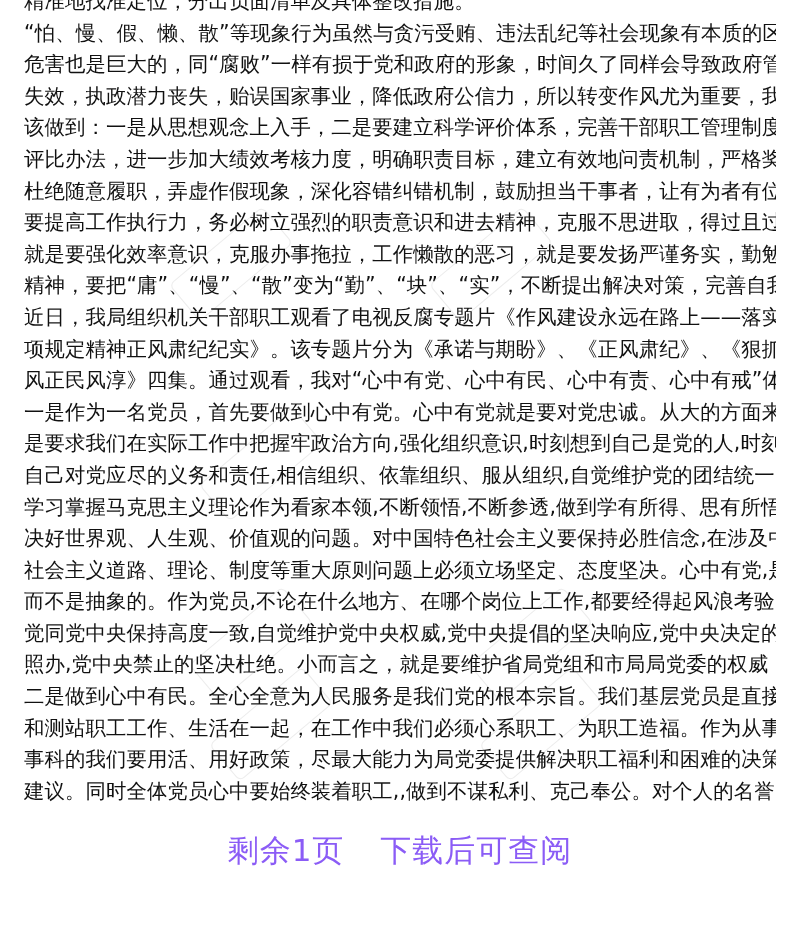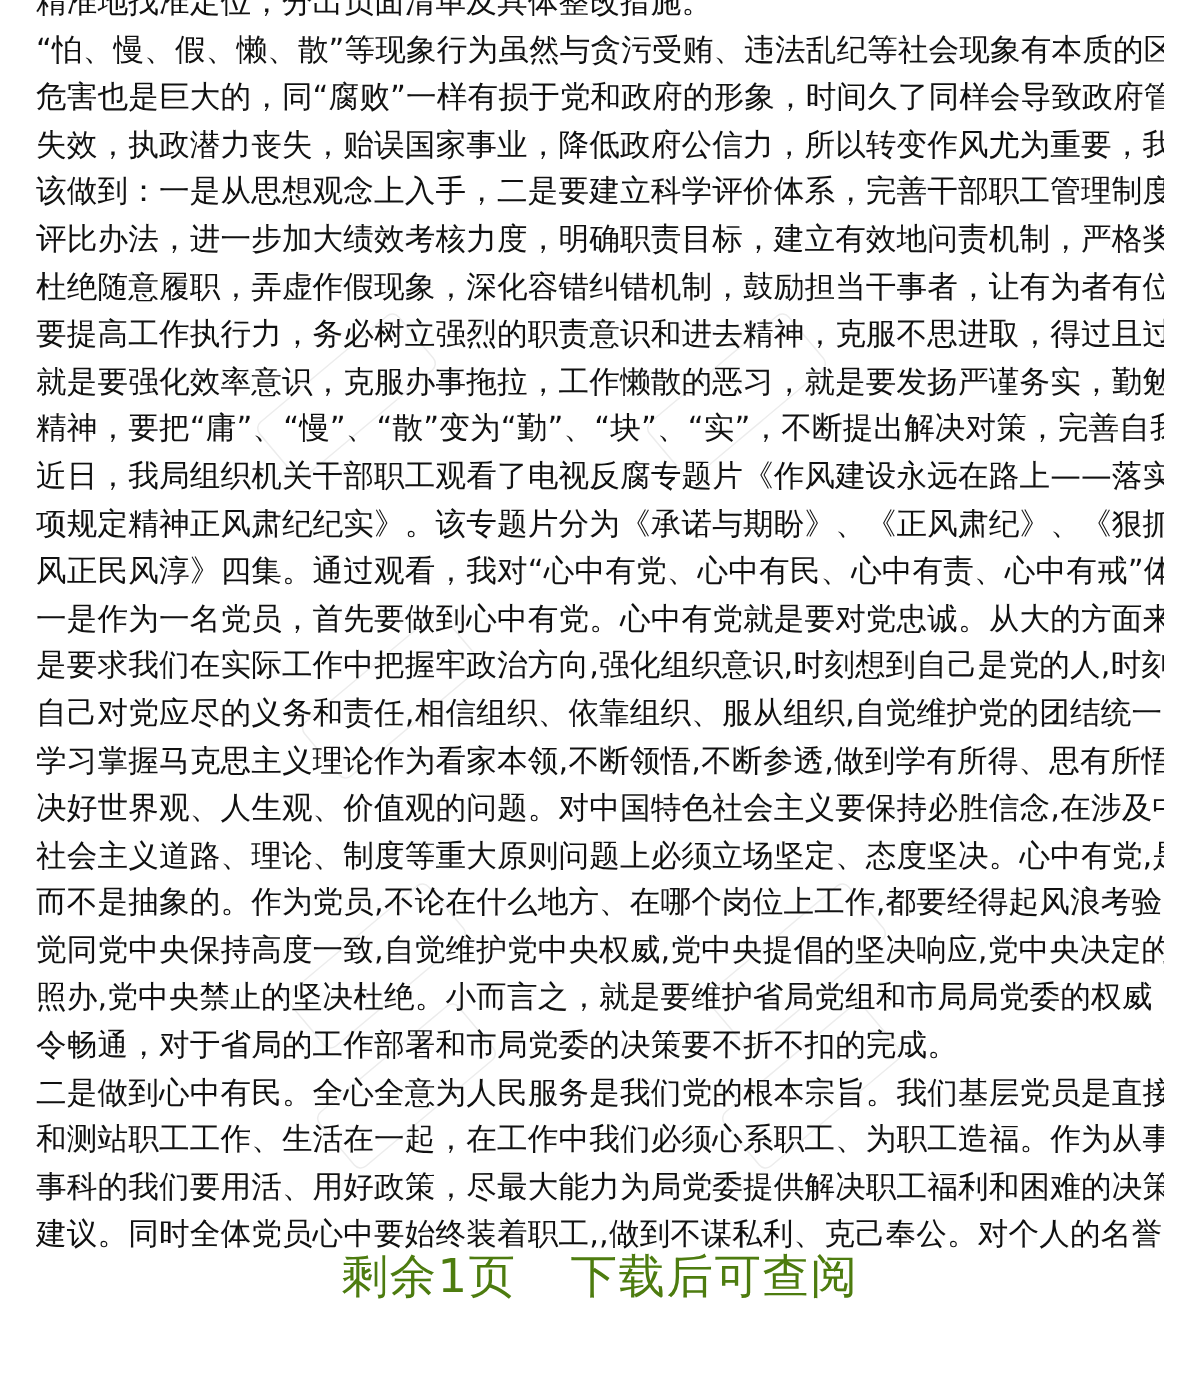--- a/index.html
+++ b/index.html
@@ -52,21 +52,21 @@
       text-align: justify;
       text-align-last: justify;
     }
     .footer {
       position: absolute;
       left: 0;
       right: 0;
       top: 830px;
       text-align: center;
       font-size: 31px;
-      color: #4d7c0f;
+      color: #8b5cf6;
       letter-spacing: 1px;
       z-index: 1;
     }
     .footer .gap {
       display: inline-block;
       width: 36px;
     }
   </style>
 </head>
 <body>
@@ -97,21 +97,20 @@
   <span class="line justify">风正民风淳》四集。通过观看，我对“心中有党、心中有民、心中有责、心中有戒”体会颇多。</span>
   <span class="line justify">一是作为一名党员，首先要做到心中有党。心中有党就是要对党忠诚。从大的方面来讲，就</span>
   <span class="line justify">是要求我们在实际工作中把握牢政治方向,强化组织意识,时刻想到自己是党的人,时刻不忘</span>
   <span class="line justify">自己对党应尽的义务和责任,相信组织、依靠组织、服从组织,自觉维护党的团结统一。要把</span>
   <span class="line justify">学习掌握马克思主义理论作为看家本领,不断领悟,不断参透,做到学有所得、思有所悟,注重解</span>
   <span class="line justify">决好世界观、人生观、价值观的问题。对中国特色社会主义要保持必胜信念,在涉及中国特色</span>
   <span class="line justify">社会主义道路、理论、制度等重大原则问题上必须立场坚定、态度坚决。心中有党,是具体的</span>
   <span class="line justify">而不是抽象的。作为党员,不论在什么地方、在哪个岗位上工作,都要经得起风浪考验。要自</span>
   <span class="line justify">觉同党中央保持高度一致,自觉维护党中央权威,党中央提倡的坚决响应,党中央决定的坚决</span>
   <span class="line justify">照办,党中央禁止的坚决杜绝。小而言之，就是要维护省局党组和市局局党委的权威，保证政</span>
-  <span class="line">令畅通，对于省局的工作部署和市局党委的决策要不折不扣的完成。</span>
   <span class="line justify">二是做到心中有民。全心全意为人民服务是我们党的根本宗旨。我们基层党员是直接与科员</span>
   <span class="line justify">和测站职工工作、生活在一起，在工作中我们必须心系职工、为职工造福。作为从事组织人</span>
   <span class="line justify">事科的我们要用活、用好政策，尽最大能力为局党委提供解决职工福利和困难的决策依据和</span>
   <span class="line justify">建议。同时全体党员心中要始终装着职工,,做到不谋私利、克己奉公。对个人的名誉、地位、</span>
 </div>
 
 <div class="footer">
   <span>剩余1页</span><span class="gap"></span><span>下载后可查阅</span>
 </div>
 

